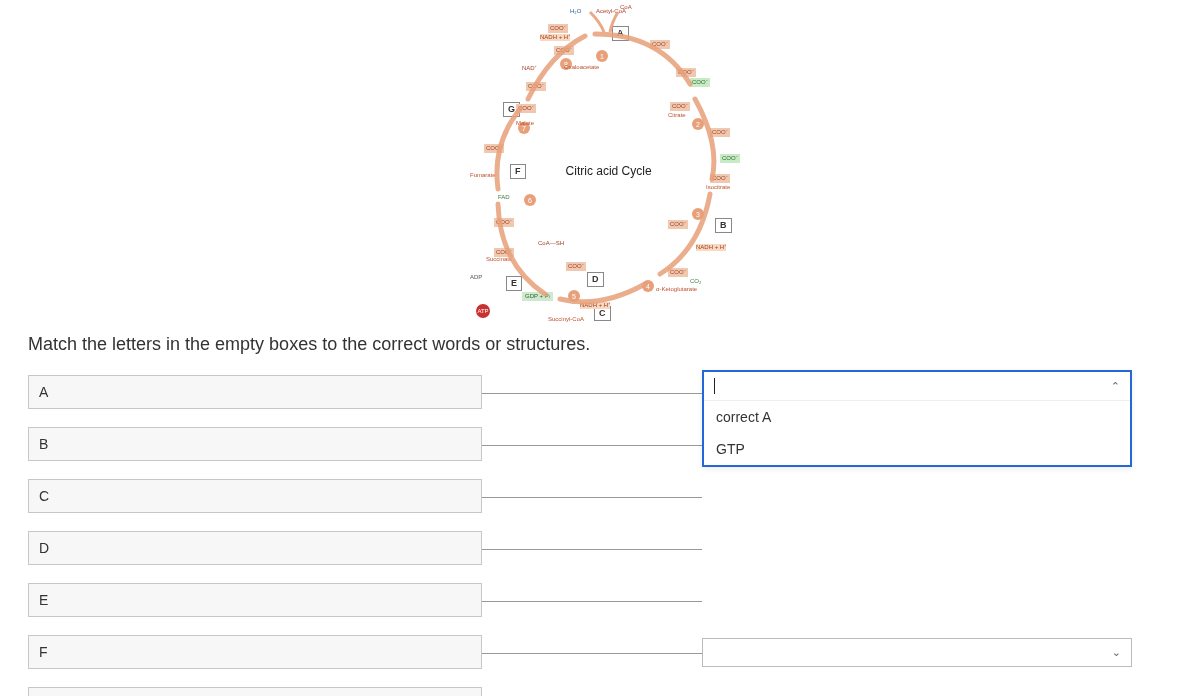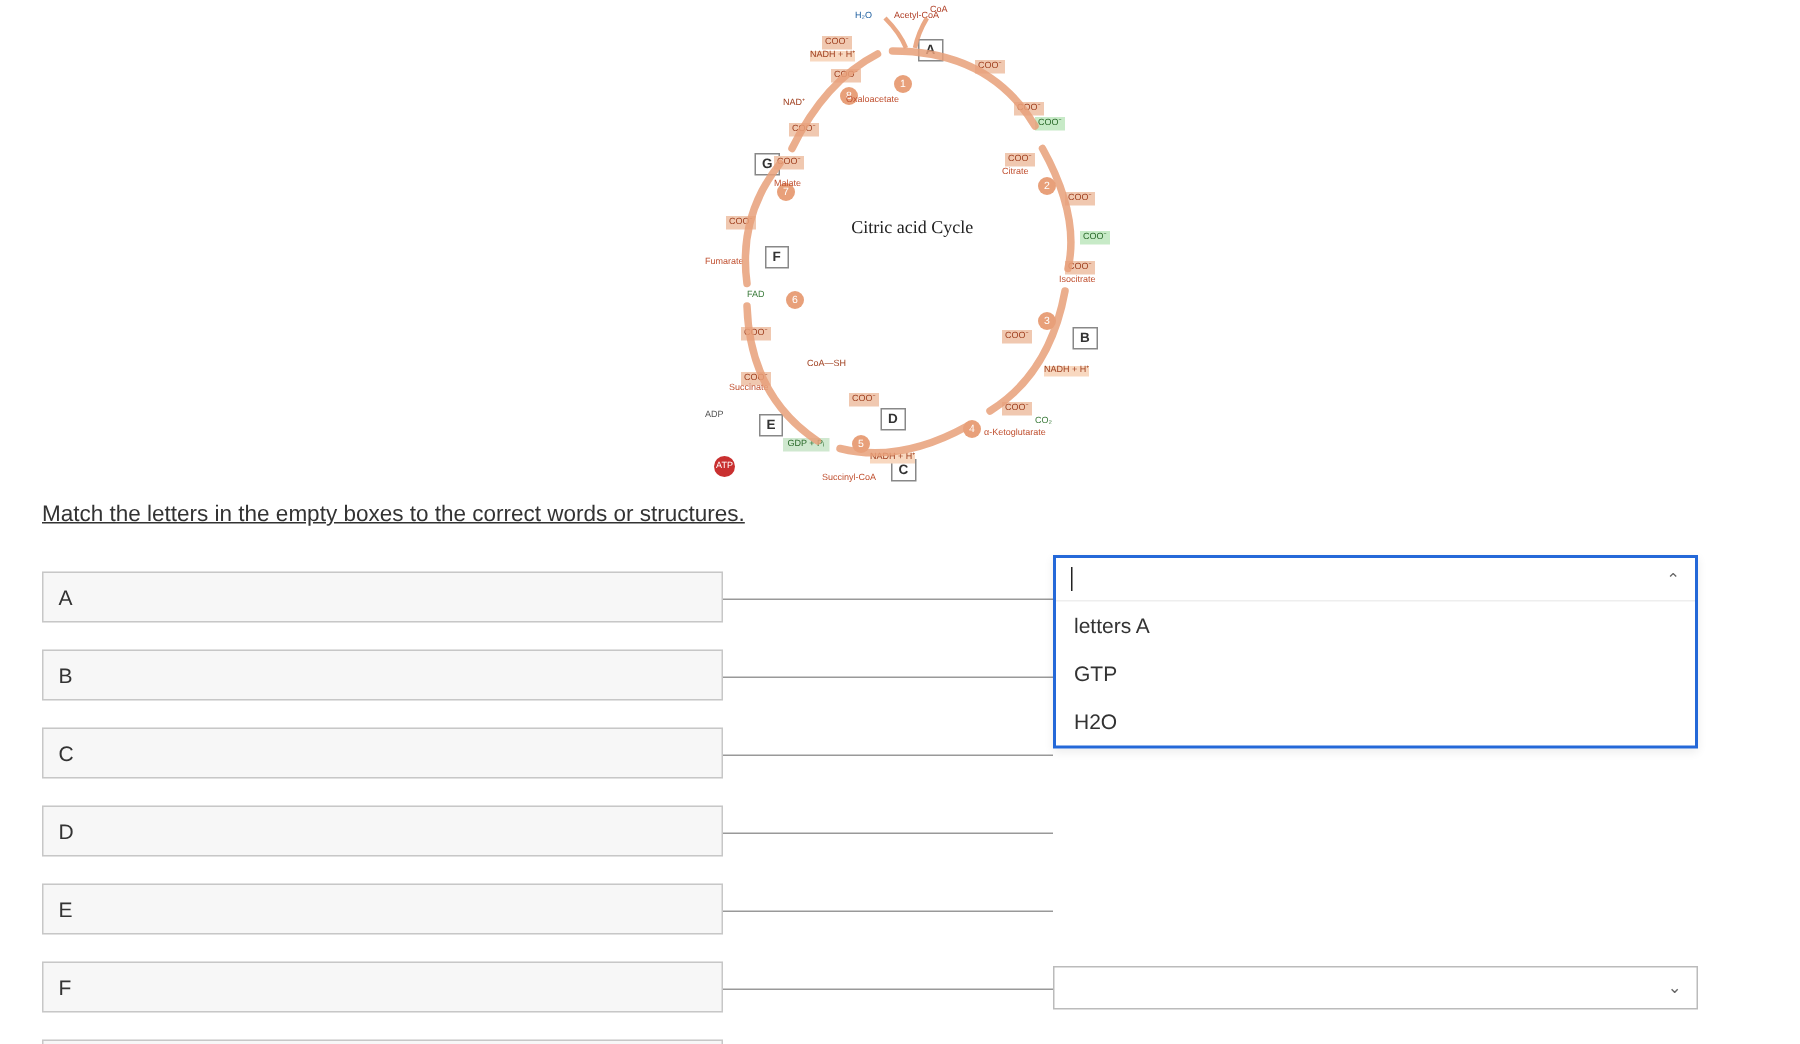--- a/index.html
+++ b/index.html
@@ -22,27 +22,26 @@
     justify-content: center;
   }
   .diagram {
     position: relative;
     width: 420px;
     height: 330px;
     margin-top: 4px;
   }
   .cycle-label {
     position: absolute;
-    top: 140px;
+    top: 160px;
     left: 50%;
     transform: translateX(-40%);
     font-size: 12px;
     font-weight: 500;
     color: #222;
-    font-family: Liberation Serif, serif;
   }
   .letter-box {
     position: absolute;
     border: 1px solid #888;
     font-size: 9px;
     font-weight: bold;
     padding: 2px 4px;
     background: #fff;
     line-height: 1;
   }
@@ -89,25 +88,24 @@
   }
   
   
   .arc {
     position:absolute;
     border:3px solid #e8a07a;
     border-radius:50%;
   }
 
   .instruction {
-    font-size: 15px;
+    font-size: 18px;
     color: #333;
     margin-top: -6px;
-    margin-bottom: 30px;
-    text-decoration: underline;
+    margin-bottom: 20px;
   }
 
   .match-grid {
     display: flex;
     flex-direction: column;
     gap: 18px;
   }
   .match-row {
     display: flex;
     align-items: center;
@@ -312,16 +310,15 @@
 
     </div>
   </div>
 </div>
 
 <div class="dropdown">
   <div class="dd-search">
     <span class="cursor"></span>
     <span class="dd-chev">⌃</span>
   </div>
-  <div class="dd-item">letters A</div>
+  <div class="dd-item">correct A</div>
   <div class="dd-item">GTP</div>
-  <div class="dd-item">H2O</div>
 </div>
 
 </body></html>

